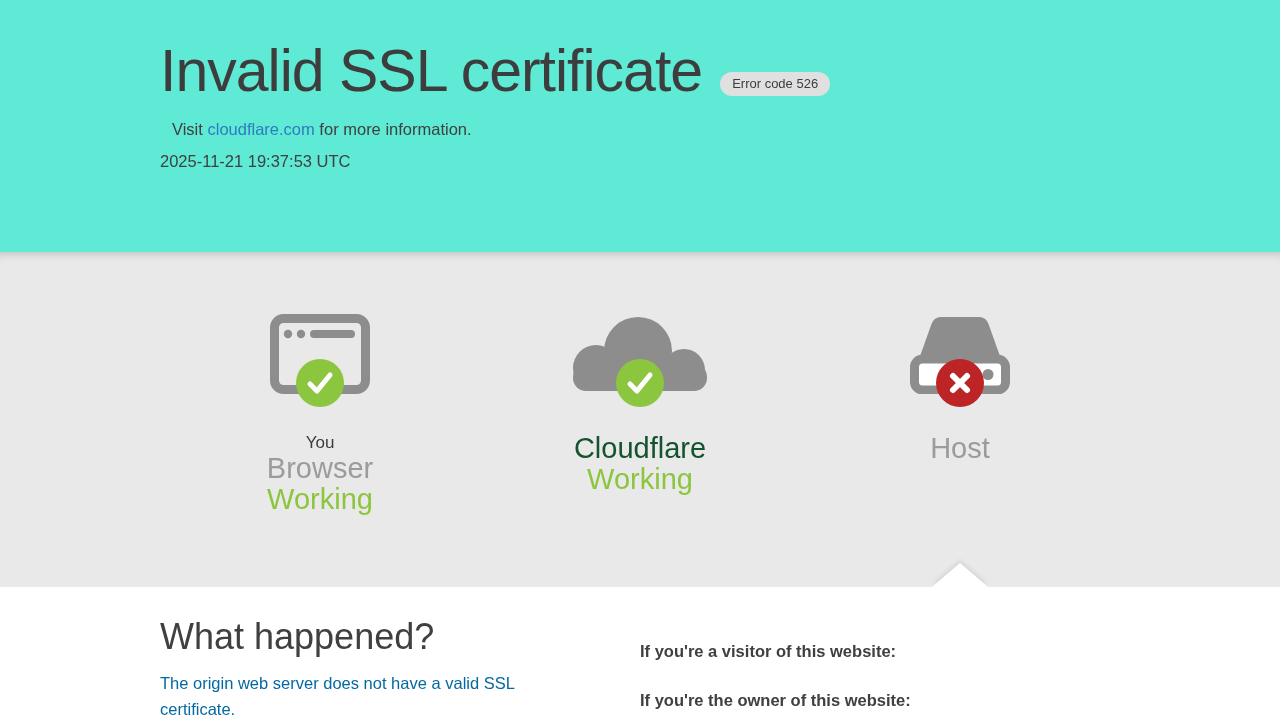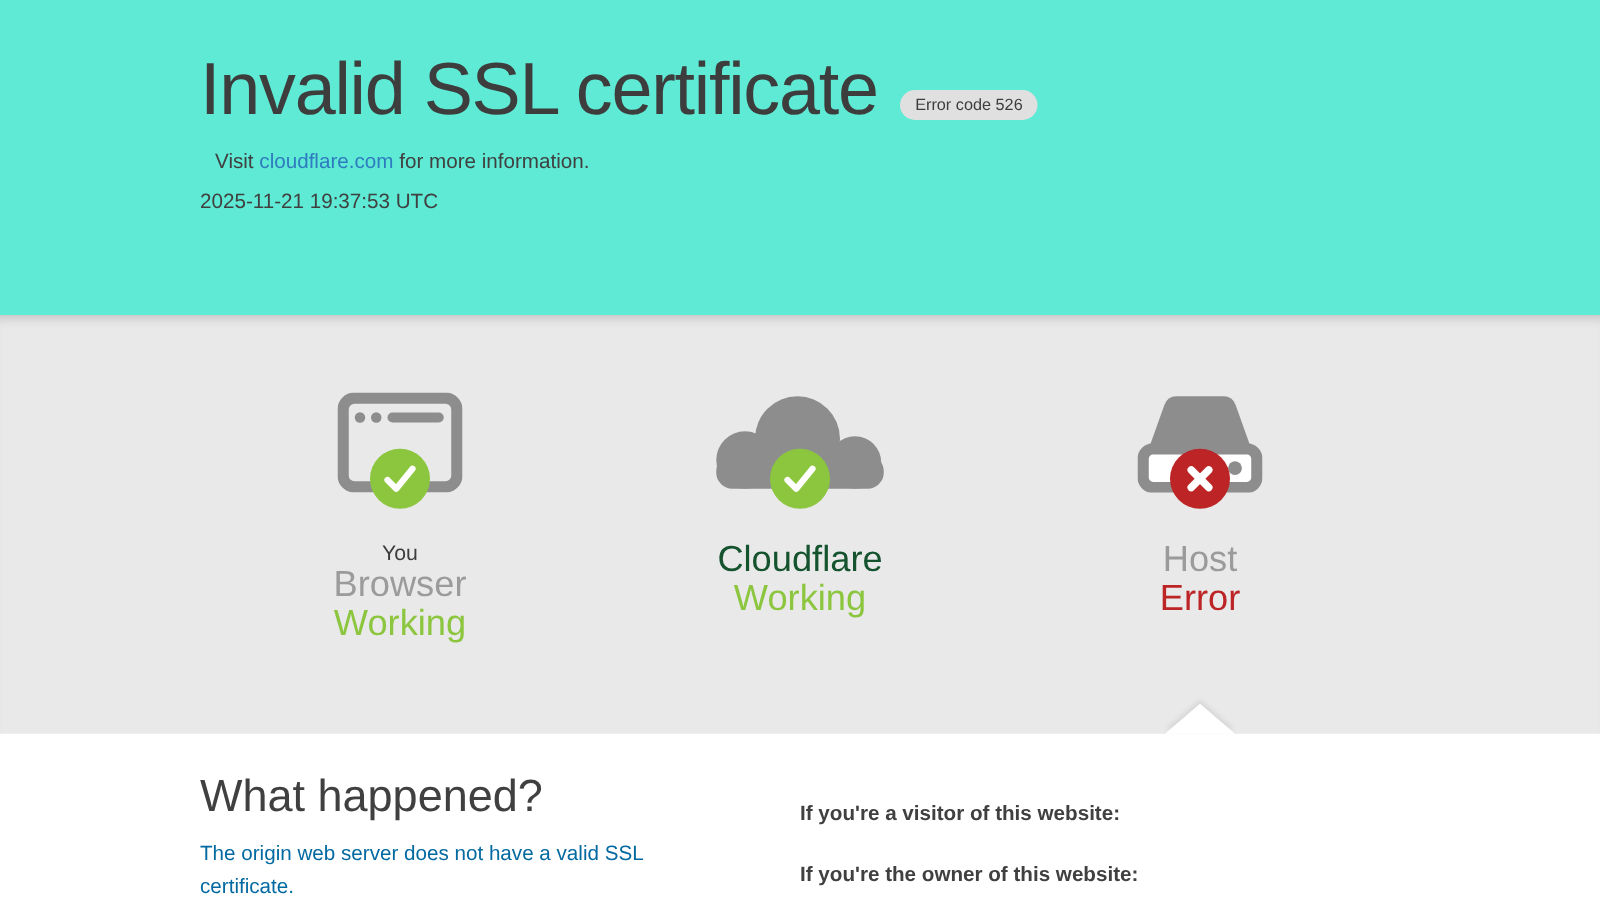--- a/index.html
+++ b/index.html
@@ -156,21 +156,20 @@
             <circle cx="78" cy="60.5" r="5.5" fill="#8d8d8d"></circle>
           </svg>
           <div class="status-circle error">
             <svg width="48" height="48" viewBox="0 0 48 48">
               <line x1="17" y1="17" x2="31" y2="31" stroke="#ffffff" stroke-width="6" stroke-linecap="round"></line>
               <line x1="31" y1="17" x2="17" y2="31" stroke="#ffffff" stroke-width="6" stroke-linecap="round"></line>
             </svg>
           </div>
         </div>
         <div class="node-role">Host</div>
-        <div class="node-state error">Error</div>
       </div>
 
     </div>
   </div>
   <div class="pointer-triangle"></div>
 </div>
 
 <div class="details-section">
   <div class="content details-cols">
 

